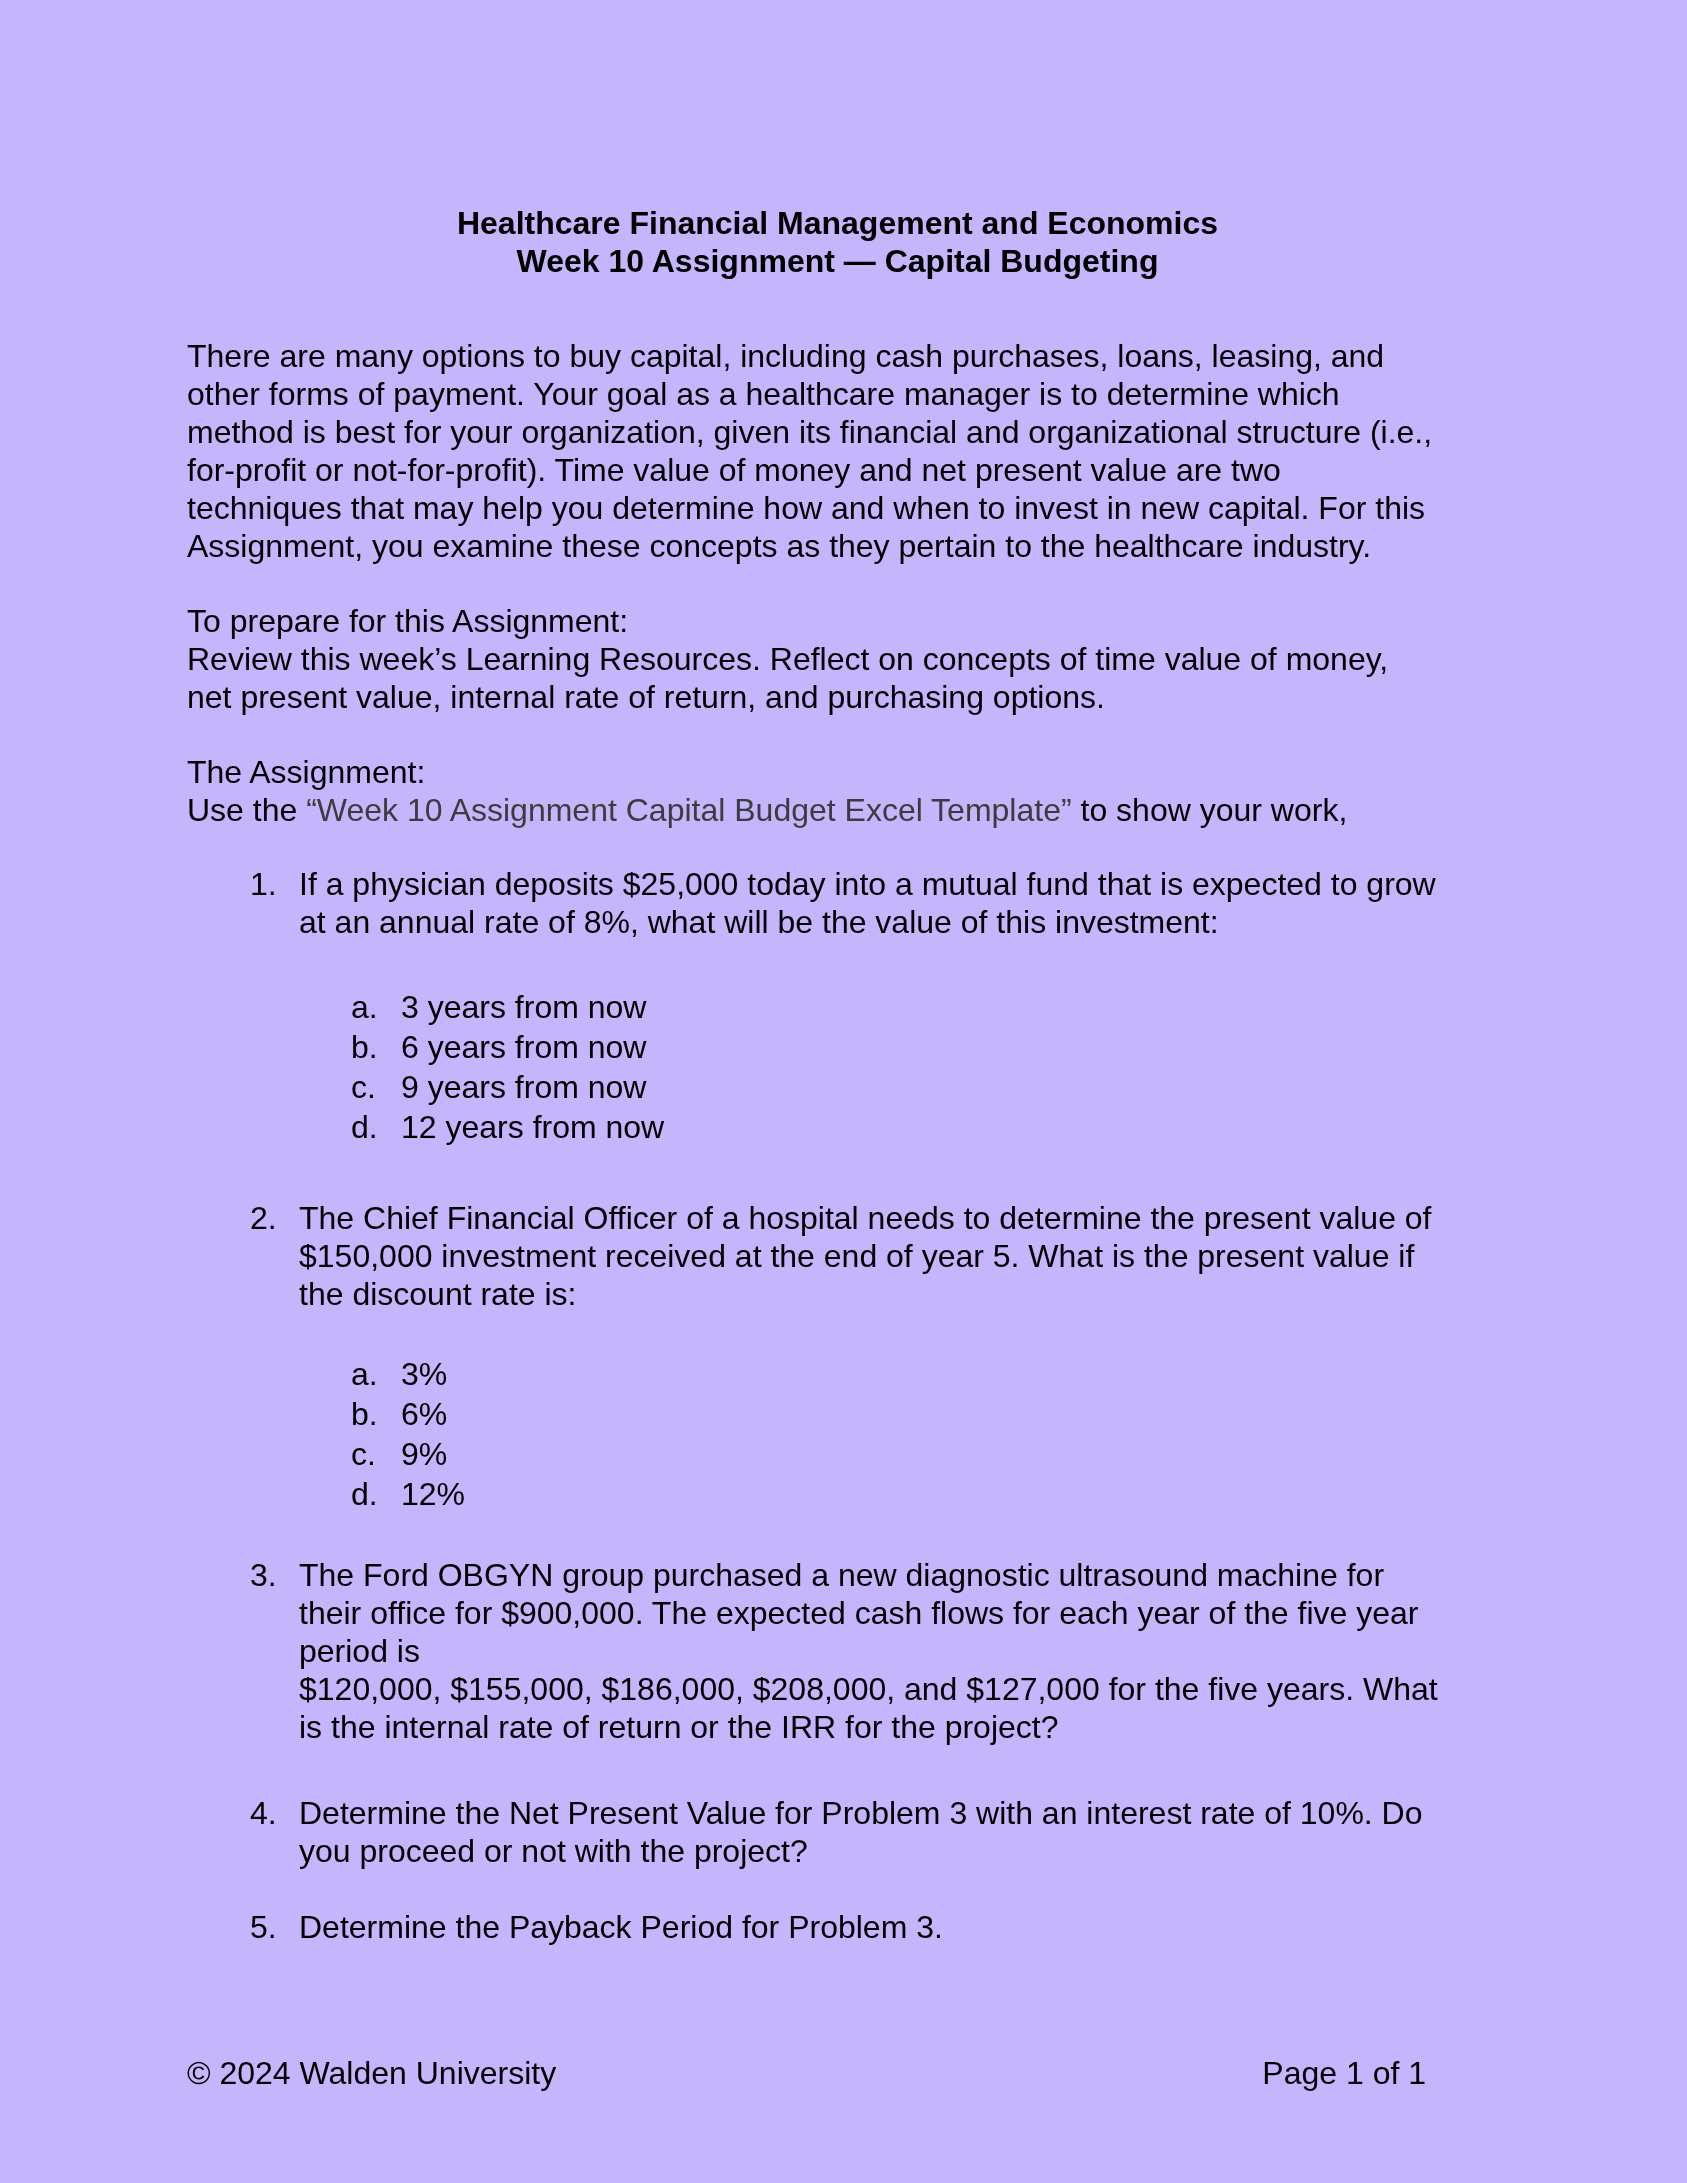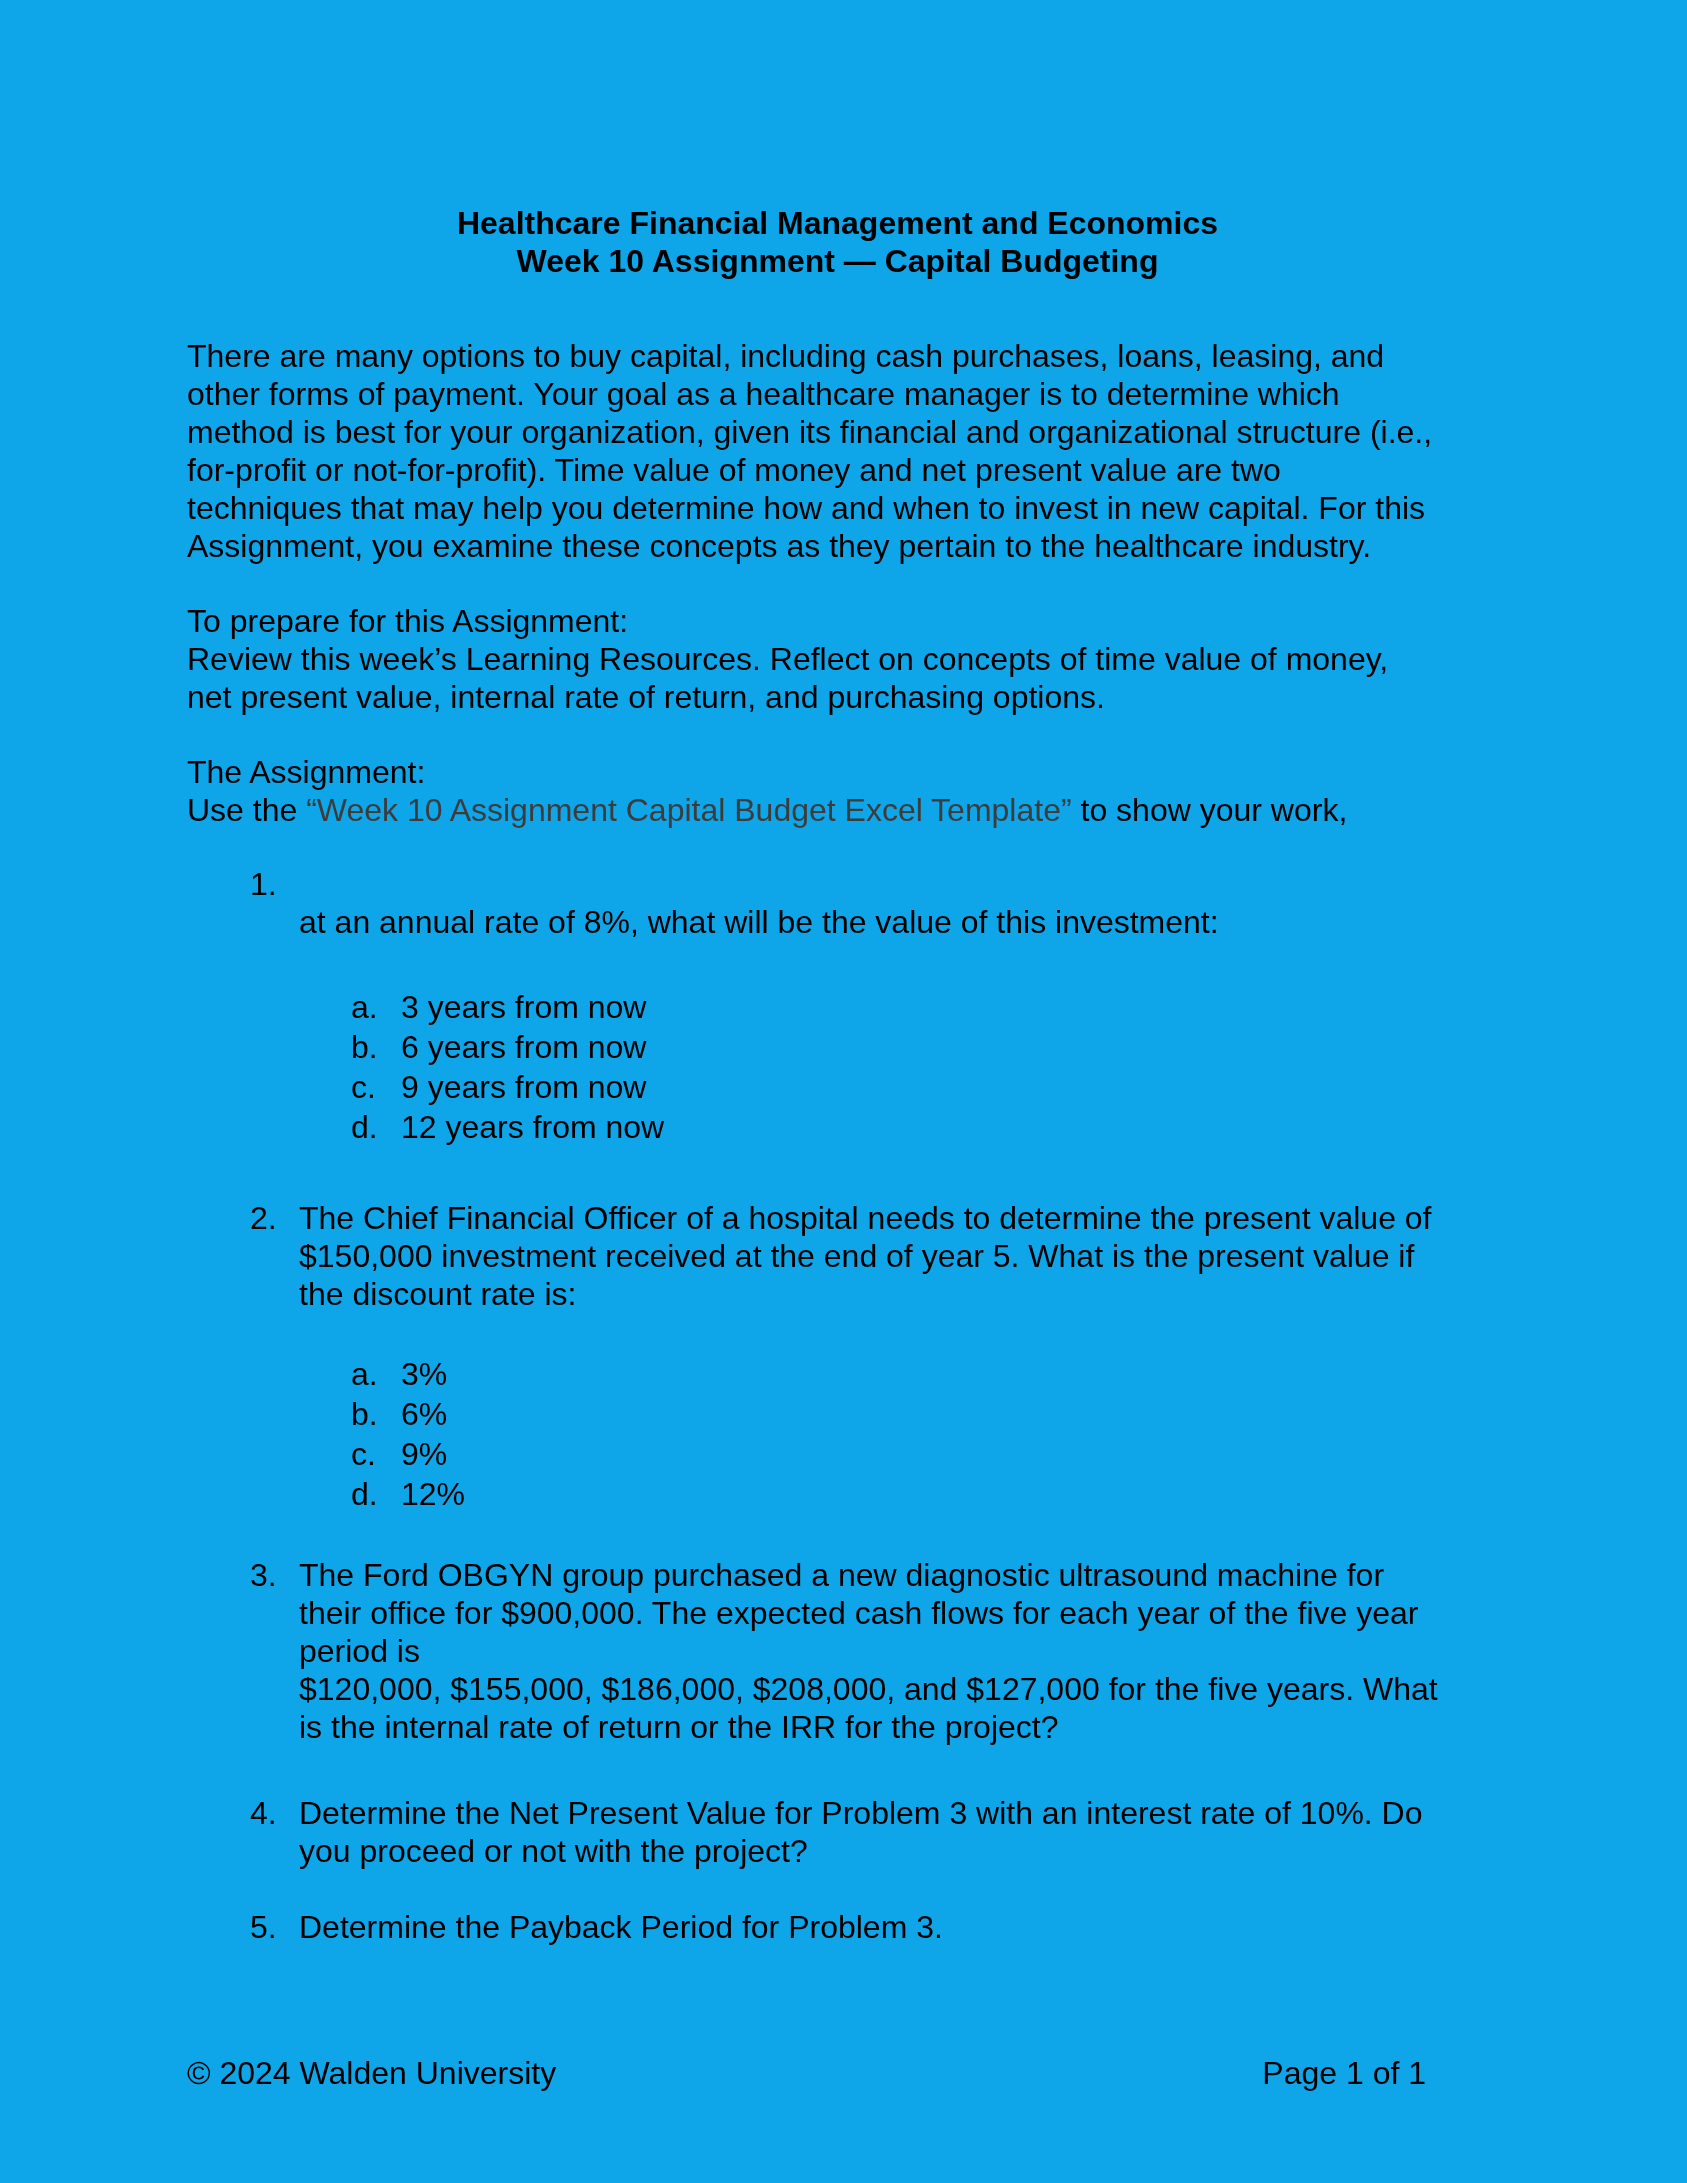--- a/index.html
+++ b/index.html
@@ -1,20 +1,20 @@
 <!DOCTYPE html>
 <html style="font-size:10.6px"><head>
 <meta charset="utf-8">
 <style>
   html, body { margin: 0; padding: 0; background: #e8e8e8; }
   .page {
     position: relative;
     width: 1687px;
     height: 2183px;
-    background: #0ea5e9;
+    background: #c4b5fd;
     font-family: "Liberation Sans", "DejaVu Sans", sans-serif;
     font-size: 32px;
     line-height: 38px;
     color: #000000;
     overflow: hidden;
   }
   .content {
     position: absolute;
     left: 187px;
     top: 204px;
@@ -83,20 +83,21 @@
     </div>
 
     <div class="heading mt-assign">The Assignment:</div>
     <div>
       <div class="line"><span>Use the </span><span class="quoted">“Week 10 Assignment Capital Budget Excel Template”</span><span> to show your work,</span></div>
     </div>
 
     <div class="mt-q1">
       <div class="q-line">
         <span class="q-num">1.</span>
+        <span>If a physician deposits $25,000 today into a mutual fund that is expected to grow</span>
       </div>
       <div class="q-cont">at an annual rate of 8%, what will be the value of this investment:</div>
     </div>
     <div class="mt-sub1">
       <div class="sub-line">
         <span class="sub-label">a.</span>
         <span>3 years from now</span>
       </div>
       <div class="sub-line">
         <span class="sub-label">b.</span>

